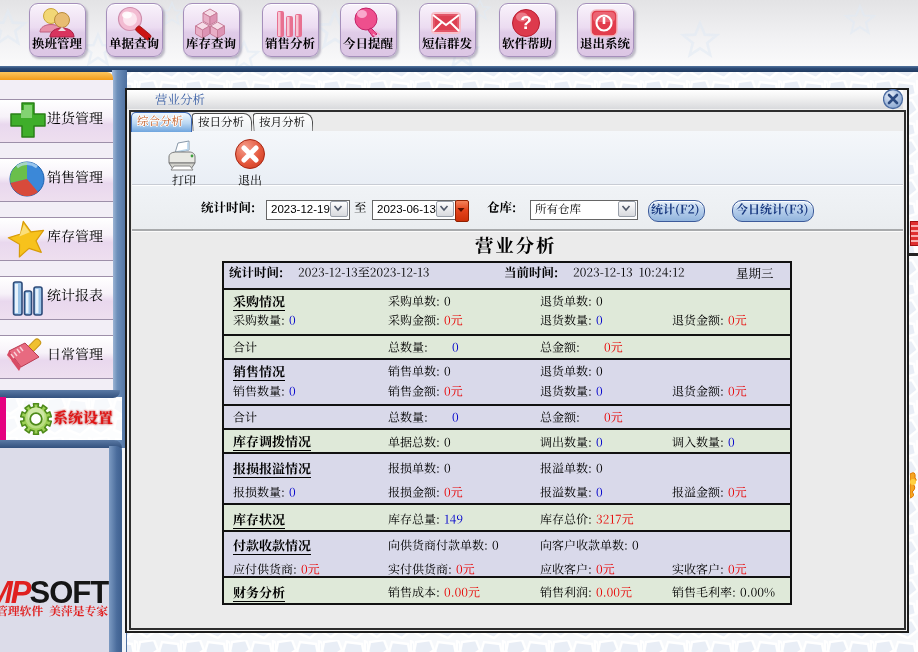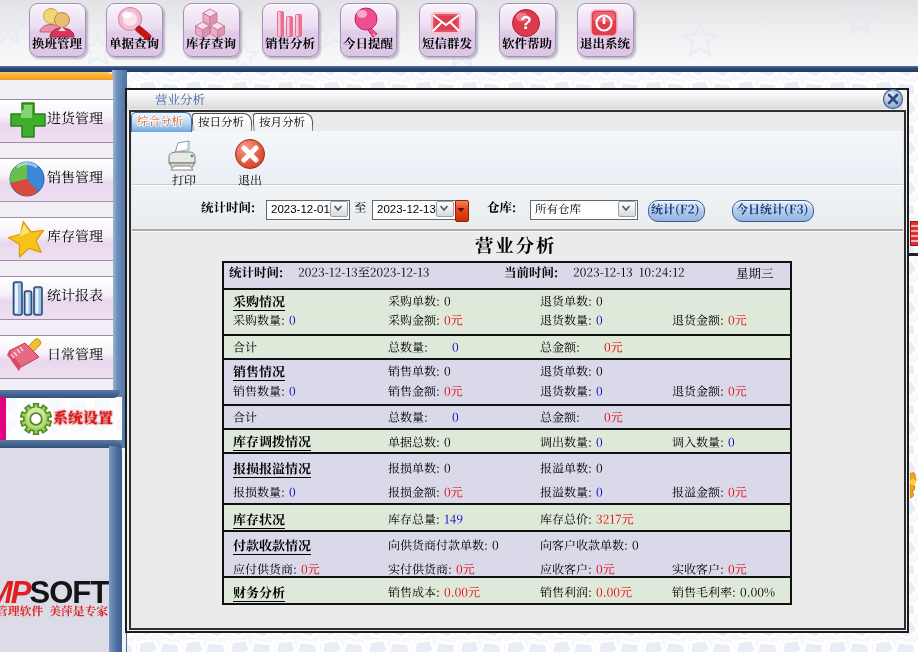--- a/index.html
+++ b/index.html
@@ -630,34 +630,34 @@
           <use href="#g65" x="3000"></use>
           <use href="#g66" x="4000"></use>
         </g>
       </svg>
     </div>
     <div style="position:absolute;left:266px;top:200px;width:82px;height:18px;background:#ffffff;border:1px solid #666666;z-index:7;"></div>
     <div style="position:absolute;left:330px;top:201px;width:16px;height:14px;background:linear-gradient(#fdfdfd,#d8dade);border:1px solid #9aa0aa;border-radius:2px;z-index:8;"></div>
     <svg width="10" height="8" style="position:absolute;left:333px;top:204px;z-index:9">
       <path d="M1.5,2 L5,6 L8.5,2" stroke="#505868" stroke-width="1.6" fill="none"></path>
     </svg>
-    <div style="position:absolute;left:271px;top:203px;font-family:'Liberation Sans',sans-serif;font-size:11.5px;color:#000000;z-index:8;line-height:1.1;white-space:pre;">2023-12-01</div>
+    <div style="position:absolute;left:271px;top:203px;font-family:'Liberation Sans',sans-serif;font-size:11.5px;color:#000000;z-index:8;line-height:1.1;white-space:pre;">2023-12-19</div>
     <div style="position:absolute;left:354px;top:200.5px;line-height:0;z-index:9;">
       <svg width="12" height="14" viewBox="0 0 12 14">
         <g transform="translate(0,11.0) scale(0.012500)" fill="#000000">
           <use href="#g67"></use>
         </g>
       </svg>
     </div>
     <div style="position:absolute;left:372px;top:200px;width:82px;height:18px;background:#ffffff;border:1px solid #666666;z-index:7;"></div>
     <div style="position:absolute;left:436px;top:201px;width:16px;height:14px;background:linear-gradient(#fdfdfd,#d8dade);border:1px solid #9aa0aa;border-radius:2px;z-index:8;"></div>
     <svg width="10" height="8" style="position:absolute;left:439px;top:204px;z-index:9">
       <path d="M1.5,2 L5,6 L8.5,2" stroke="#505868" stroke-width="1.6" fill="none"></path>
     </svg>
-    <div style="position:absolute;left:377px;top:203px;font-family:'Liberation Sans',sans-serif;font-size:11.5px;color:#000000;z-index:8;line-height:1.1;white-space:pre;">2023-12-13</div>
+    <div style="position:absolute;left:377px;top:203px;font-family:'Liberation Sans',sans-serif;font-size:11.5px;color:#000000;z-index:8;line-height:1.1;white-space:pre;">2023-06-13</div>
     <div style="position:absolute;left:455px;top:200px;width:12px;height:20px;background:linear-gradient(#f4825a,#e4441c 45%,#cc3008);border:1px solid #902000;border-radius:2px;z-index:7;"></div>
     <svg width="10" height="8" style="position:absolute;left:456px;top:206px;z-index:8">
       <path d="M1.5,2 L5,6 L8.5,2" fill="#5a1000"></path>
     </svg>
     <div style="position:absolute;left:487px;top:200.5px;line-height:0;z-index:9;">
       <svg width="29" height="14" viewBox="0 0 29 14">
         <g transform="translate(0,11.0) scale(0.012500)" fill="#000000">
           <use href="#g68"></use>
           <use href="#g8" x="1000"></use>
           <use href="#g66" x="2000"></use>

